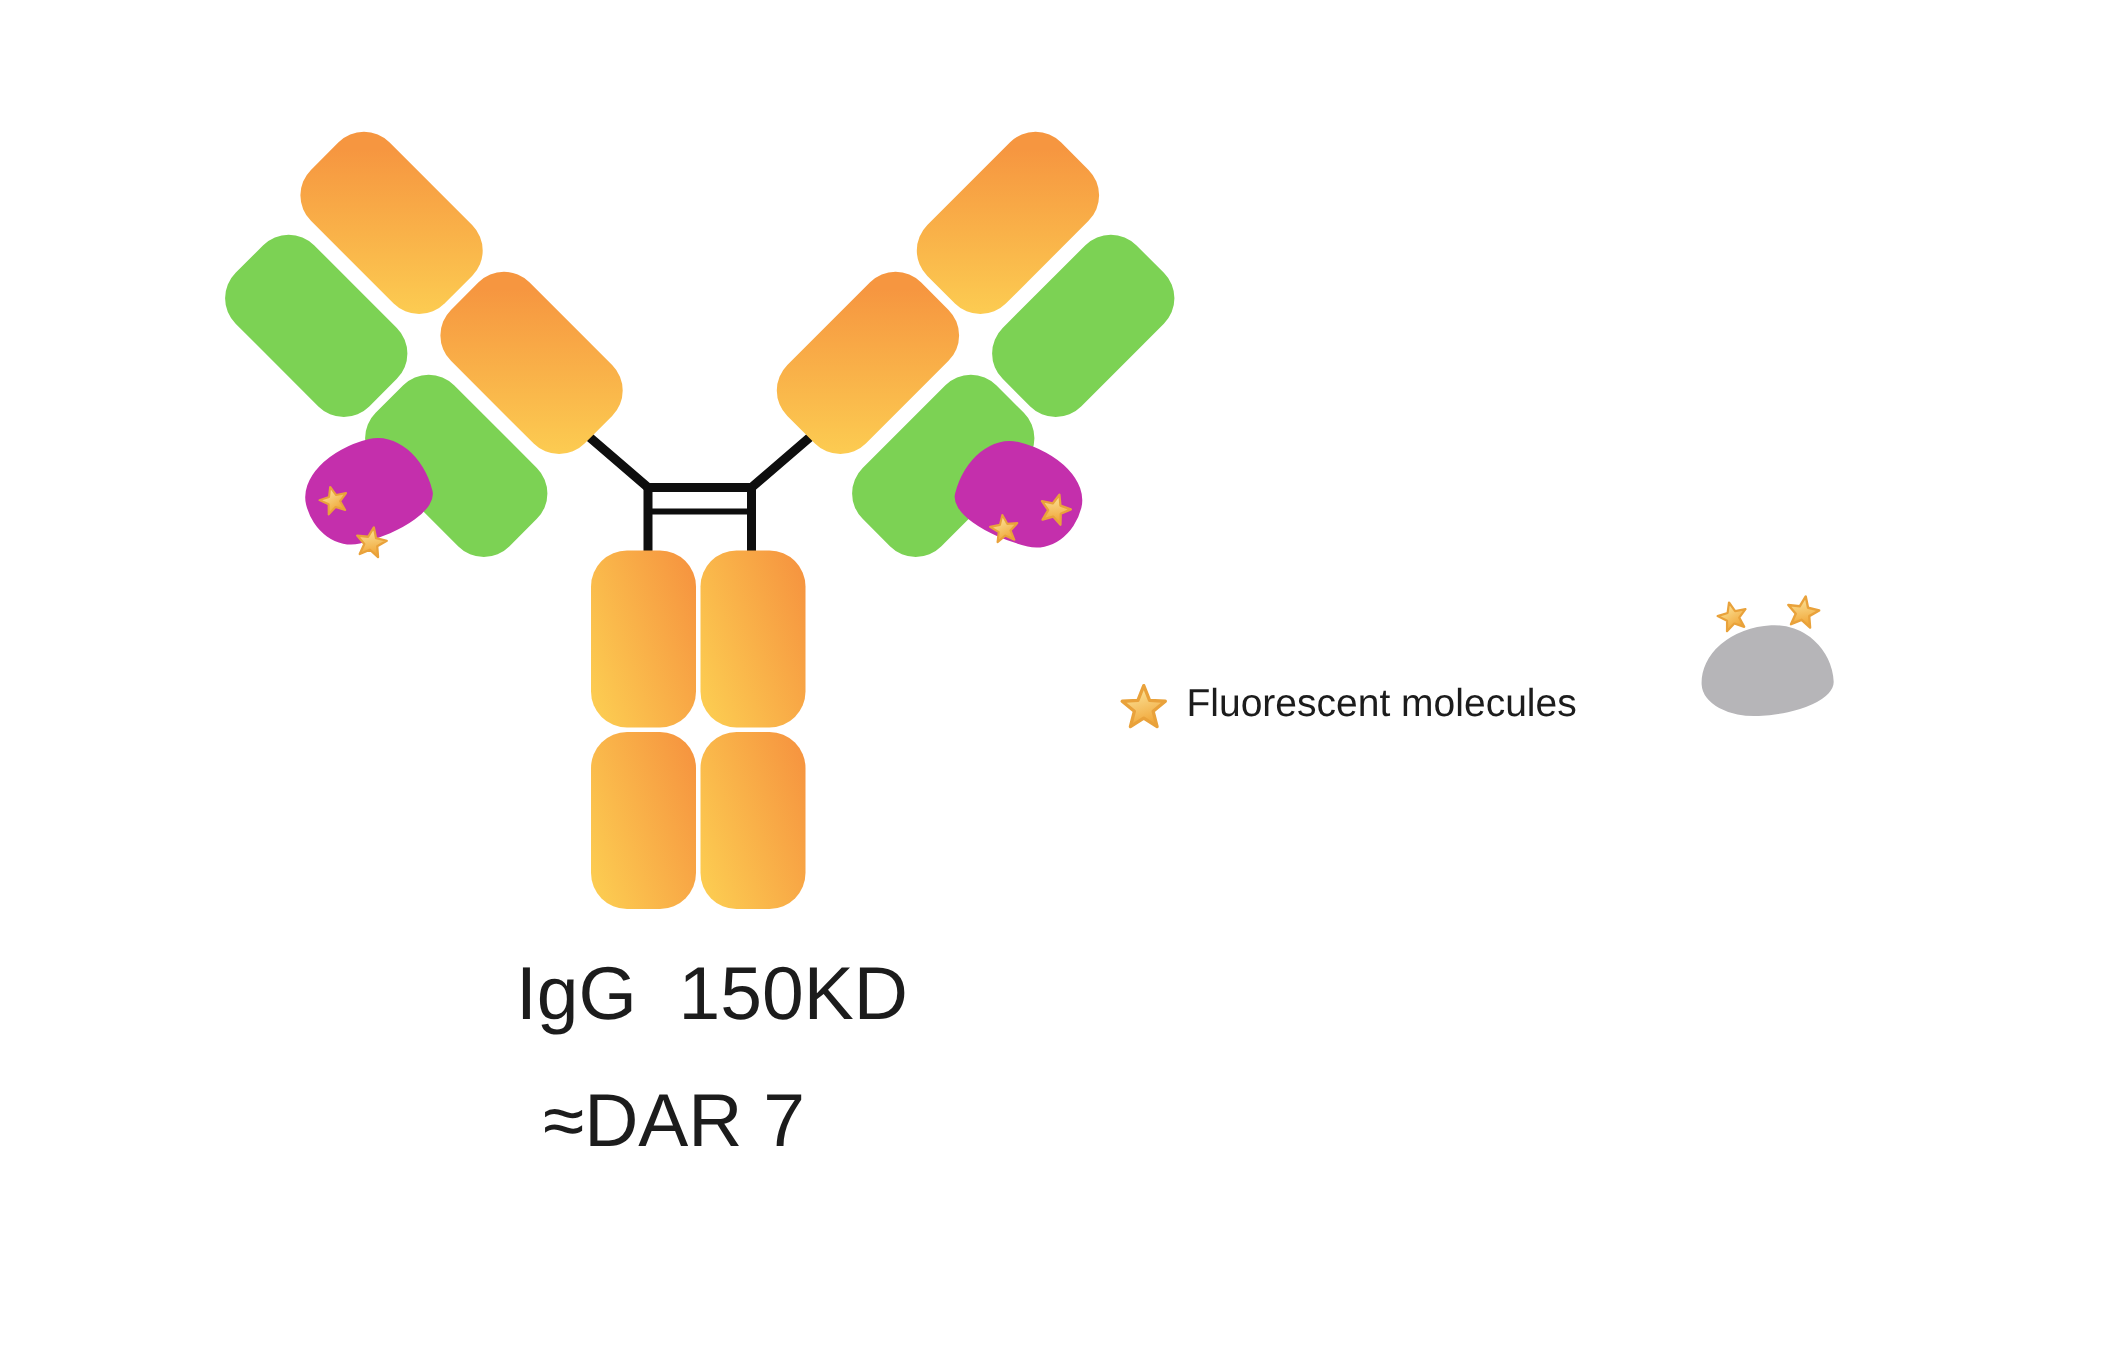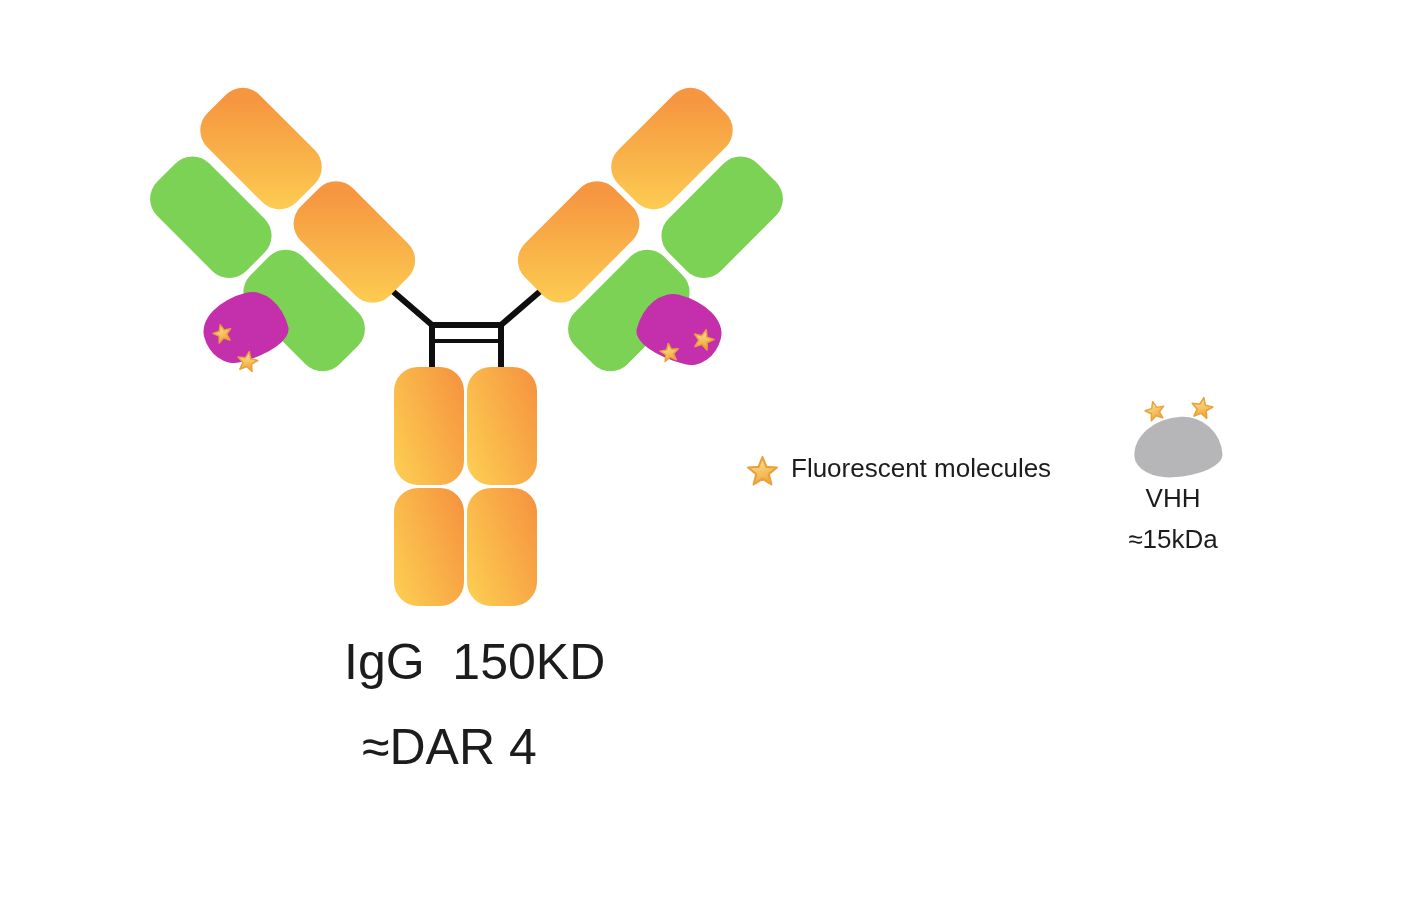--- a/index.html
+++ b/index.html
@@ -157,21 +157,21 @@
         <path d="M12 1.5 L14.82 8.62 L22.46 9.1 L16.56 13.98 L18.47 21.4 L12 17.3 L5.53 21.4 L7.44 13.98 L1.54 9.1 L9.18 8.62 Z" style="fill:url(#starGrad);stroke:var(--star-edge,#e9a23b)" stroke-width="1.6" stroke-linejoin="round"></path>
       </svg>
   </span>
   <span class="star star-z-front" style="left:692px; top:328px; width:23px; height:23px; transform:rotate(16deg);">
     <svg viewBox="0 0 24 24">
         <path d="M12 1.5 L14.82 8.62 L22.46 9.1 L16.56 13.98 L18.47 21.4 L12 17.3 L5.53 21.4 L7.44 13.98 L1.54 9.1 L9.18 8.62 Z" style="fill:url(#starGrad);stroke:var(--star-edge,#e9a23b)" stroke-width="1.6" stroke-linejoin="round"></path>
       </svg>
   </span>
 
   <div class="title-line title-line-1">IgG  150KD</div>
-  <div class="title-line title-line-2">≈DAR 4</div>
+  <div class="title-line title-line-2">≈DAR 7</div>
 
   <div class="legend">
     <span class="star legend-star">
       <svg viewBox="0 0 24 24">
           <path d="M12 1.5 L14.82 8.62 L22.46 9.1 L16.56 13.98 L18.47 21.4 L12 17.3 L5.53 21.4 L7.44 13.98 L1.54 9.1 L9.18 8.62 Z" style="fill:url(#starGrad);stroke:var(--star-edge,#e9a23b)" stroke-width="1.6" stroke-linejoin="round"></path>
         </svg>
     </span>
     <span class="legend-label">Fluorescent molecules</span>
   </div>
 
@@ -179,18 +179,14 @@
     <svg viewBox="0 0 24 24">
         <path d="M12 1.5 L14.82 8.62 L22.46 9.1 L16.56 13.98 L18.47 21.4 L12 17.3 L5.53 21.4 L7.44 13.98 L1.54 9.1 L9.18 8.62 Z" style="fill:url(#starGrad);stroke:var(--star-edge,#e9a23b)" stroke-width="1.6" stroke-linejoin="round"></path>
       </svg>
   </span>
   <span class="star star-z-back" style="left:1190px; top:396px; width:24px; height:24px; transform:rotate(10deg);">
     <svg viewBox="0 0 24 24">
         <path d="M12 1.5 L14.82 8.62 L22.46 9.1 L16.56 13.98 L18.47 21.4 L12 17.3 L5.53 21.4 L7.44 13.98 L1.54 9.1 L9.18 8.62 Z" style="fill:url(#starGrad);stroke:var(--star-edge,#e9a23b)" stroke-width="1.6" stroke-linejoin="round"></path>
       </svg>
   </span>
   <div class="blob blob-gray"></div>
-  <div class="vhh-labels">
-    <div class="vhh-name">VHH</div>
-    <div class="vhh-mass">≈15kDa</div>
-  </div>
 
 </div>
 
 </body></html>

